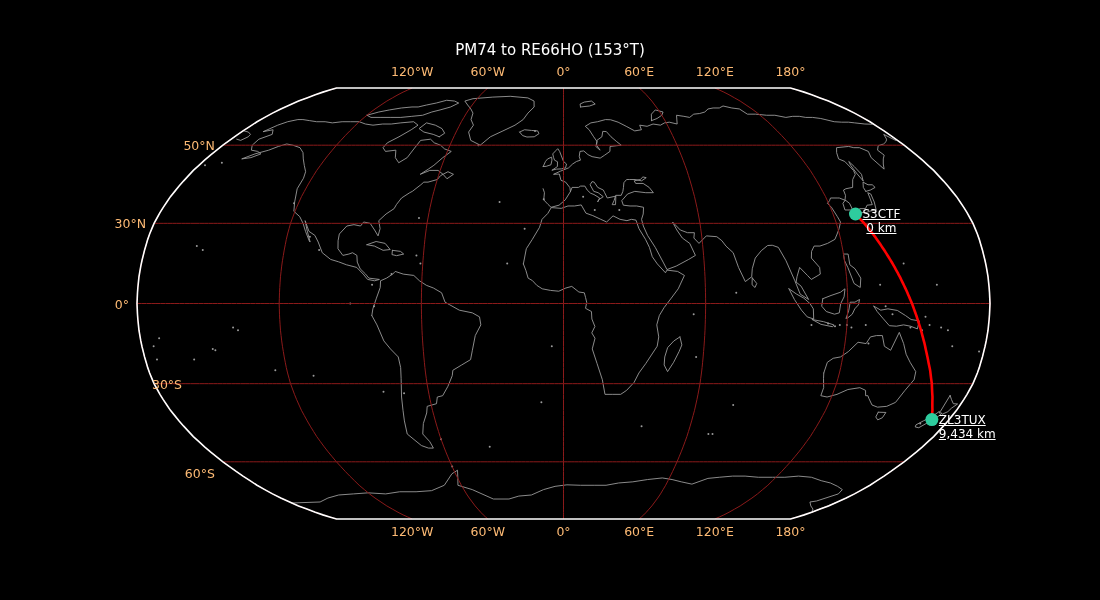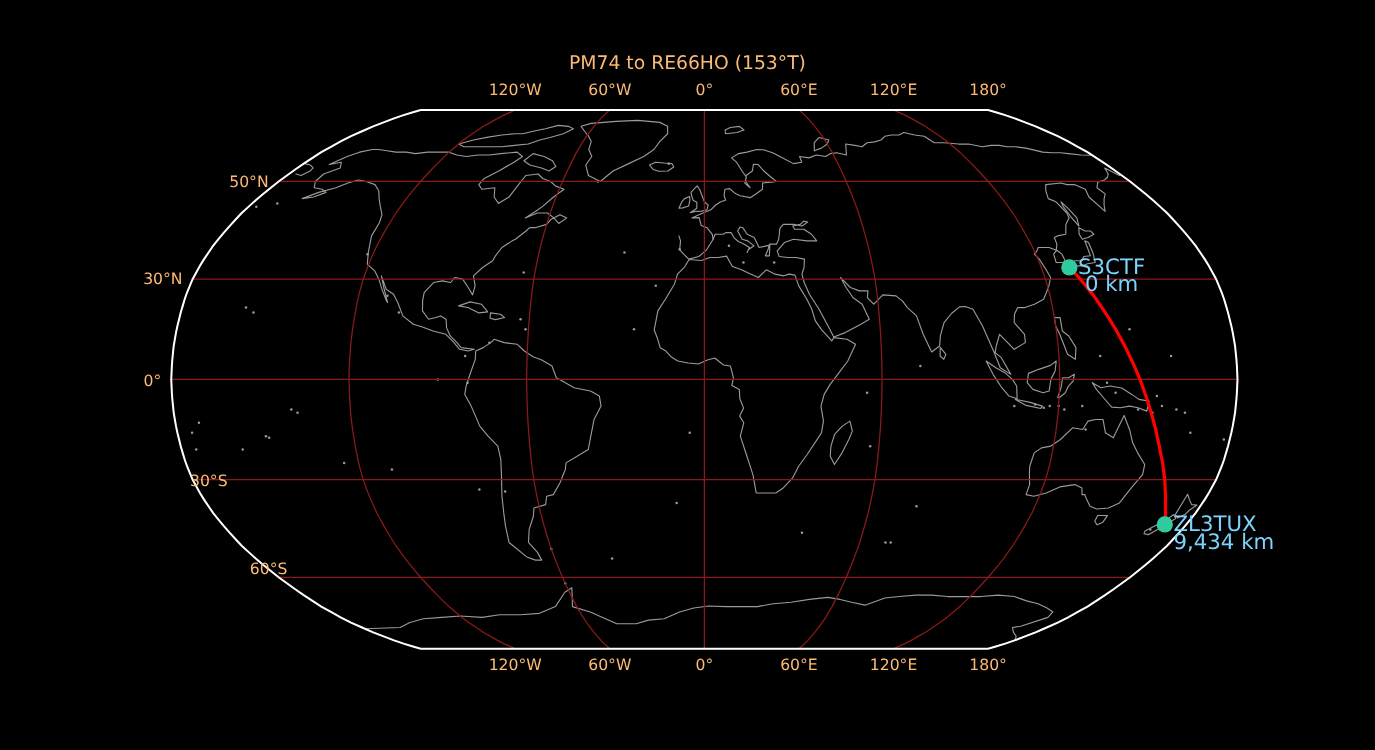--- a/index.html
+++ b/index.html
@@ -5,34 +5,34 @@
   html,body{margin:0;padding:0;background:#000;}
   body{width:1100px;height:600px;overflow:hidden;font-family:"DejaVu Sans",sans-serif;}
   #root{position:relative;width:1100px;height:600px;background:#000;}
 
   .title{
     position:absolute;left:0;top:8px;width:1100px;text-align:center;
     color:#ffffff;font-size:22px;letter-spacing:.2px;
   }
   .subtitle{
     position:absolute;left:0;top:41px;width:1100px;text-align:center;
-    color:#fdba74;font-size:15px;
+    color:#ffffff;font-size:15px;
   }
 
   .axis-label{
     position:absolute;color:#fdba74;font-size:12.5px;white-space:nowrap;
   }
   .lon-label{transform:translateX(-50%);}
   .lat-label{transform:translateY(-50%);text-align:right;}
 
   #mapsvg{position:absolute;left:0;top:0;width:1100px;height:600px;}
 
   .marker-label{
-    position:absolute;color:#7dd3fc;font-size:17px;white-space:nowrap;
-    line-height:14px;pointer-events:none;
+    position:absolute;color:#ffffff;font-size:12px;white-space:nowrap;
+    line-height:14px;pointer-events:none;text-decoration:underline;
   }
   .marker-label .dist{display:block;text-align:center;}
 </style>
 </head>
 <body>
 
 <div id="root">
 
   <div class="subtitle">PM74 to RE66HO (153°T)</div>
 
@@ -182,21 +182,21 @@
       <div class="axis-label lon-label" style="left: 790.483px; top: 524px;">180°</div>
       <div class="axis-label lon-label" style="left: 412.178px; top: 524px;">120°W</div>
       <div class="axis-label lon-label" style="left: 487.839px; top: 524px;">60°W</div>
     </div>
 
   <div id="lat-left">
       <div class="axis-label lat-label" style="left: 0px; width: 214.897px; top: 145.194px;">50°N</div>
       <div class="axis-label lat-label" style="left: 0px; width: 146.06px; top: 223.334px;">30°N</div>
       <div class="axis-label lat-label" style="left: 0px; width: 129px; top: 303.5px;">0°</div>
       <div class="axis-label lat-label" style="left: 0px; width: 146.06px; top: 383.666px; margin-left: 36px;">30°S</div>
-      <div class="axis-label lat-label" style="left: 0px; width: 214.897px; top: 455px; margin-left: 15px;">60°S</div>
+      <div class="axis-label lat-label" style="left: 0px; width: 214.897px; top: 473px;">60°S</div>
     </div>
 
   <div id="marker-labels">
       <div class="marker-label" style="left: 862.476px; top: 206.981px;"><span>S3CTF</span><span class="dist">0 km</span></div>
       <div class="marker-label" style="left: 938.847px; top: 412.592px;"><span>ZL3TUX</span><span class="dist">9,434 km</span></div>
     </div>
 
 </div>
 
 </body></html>

